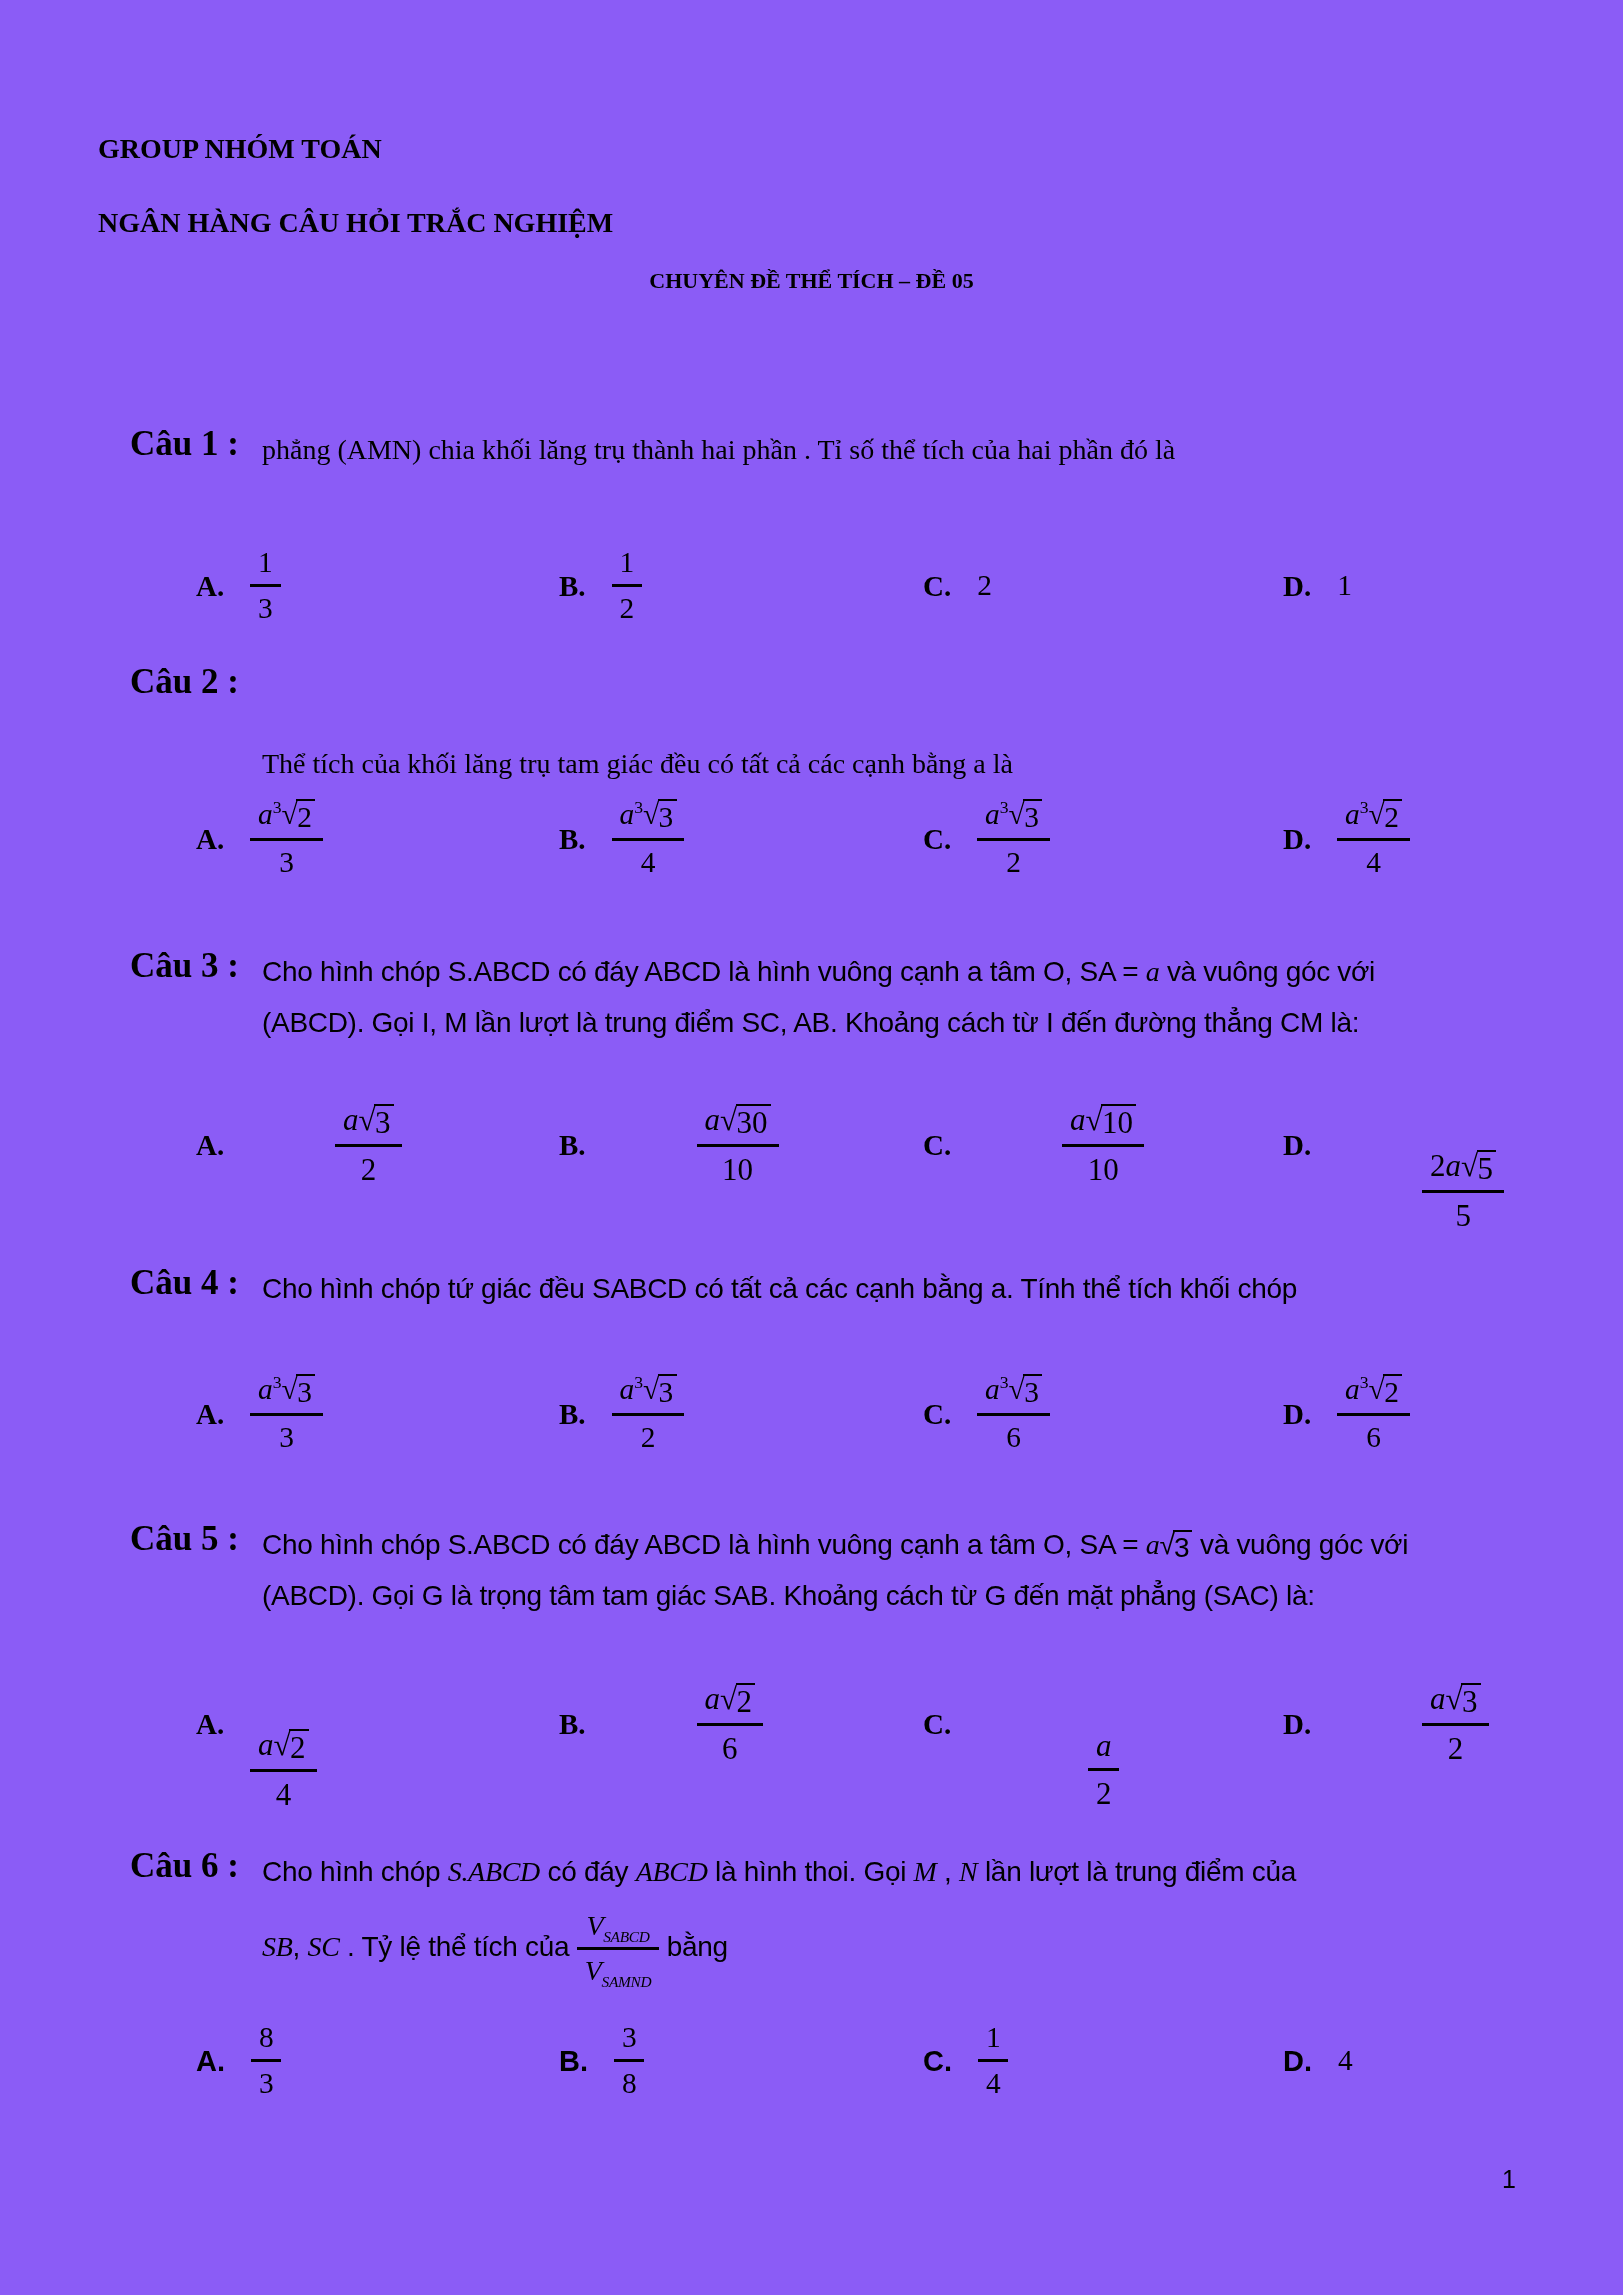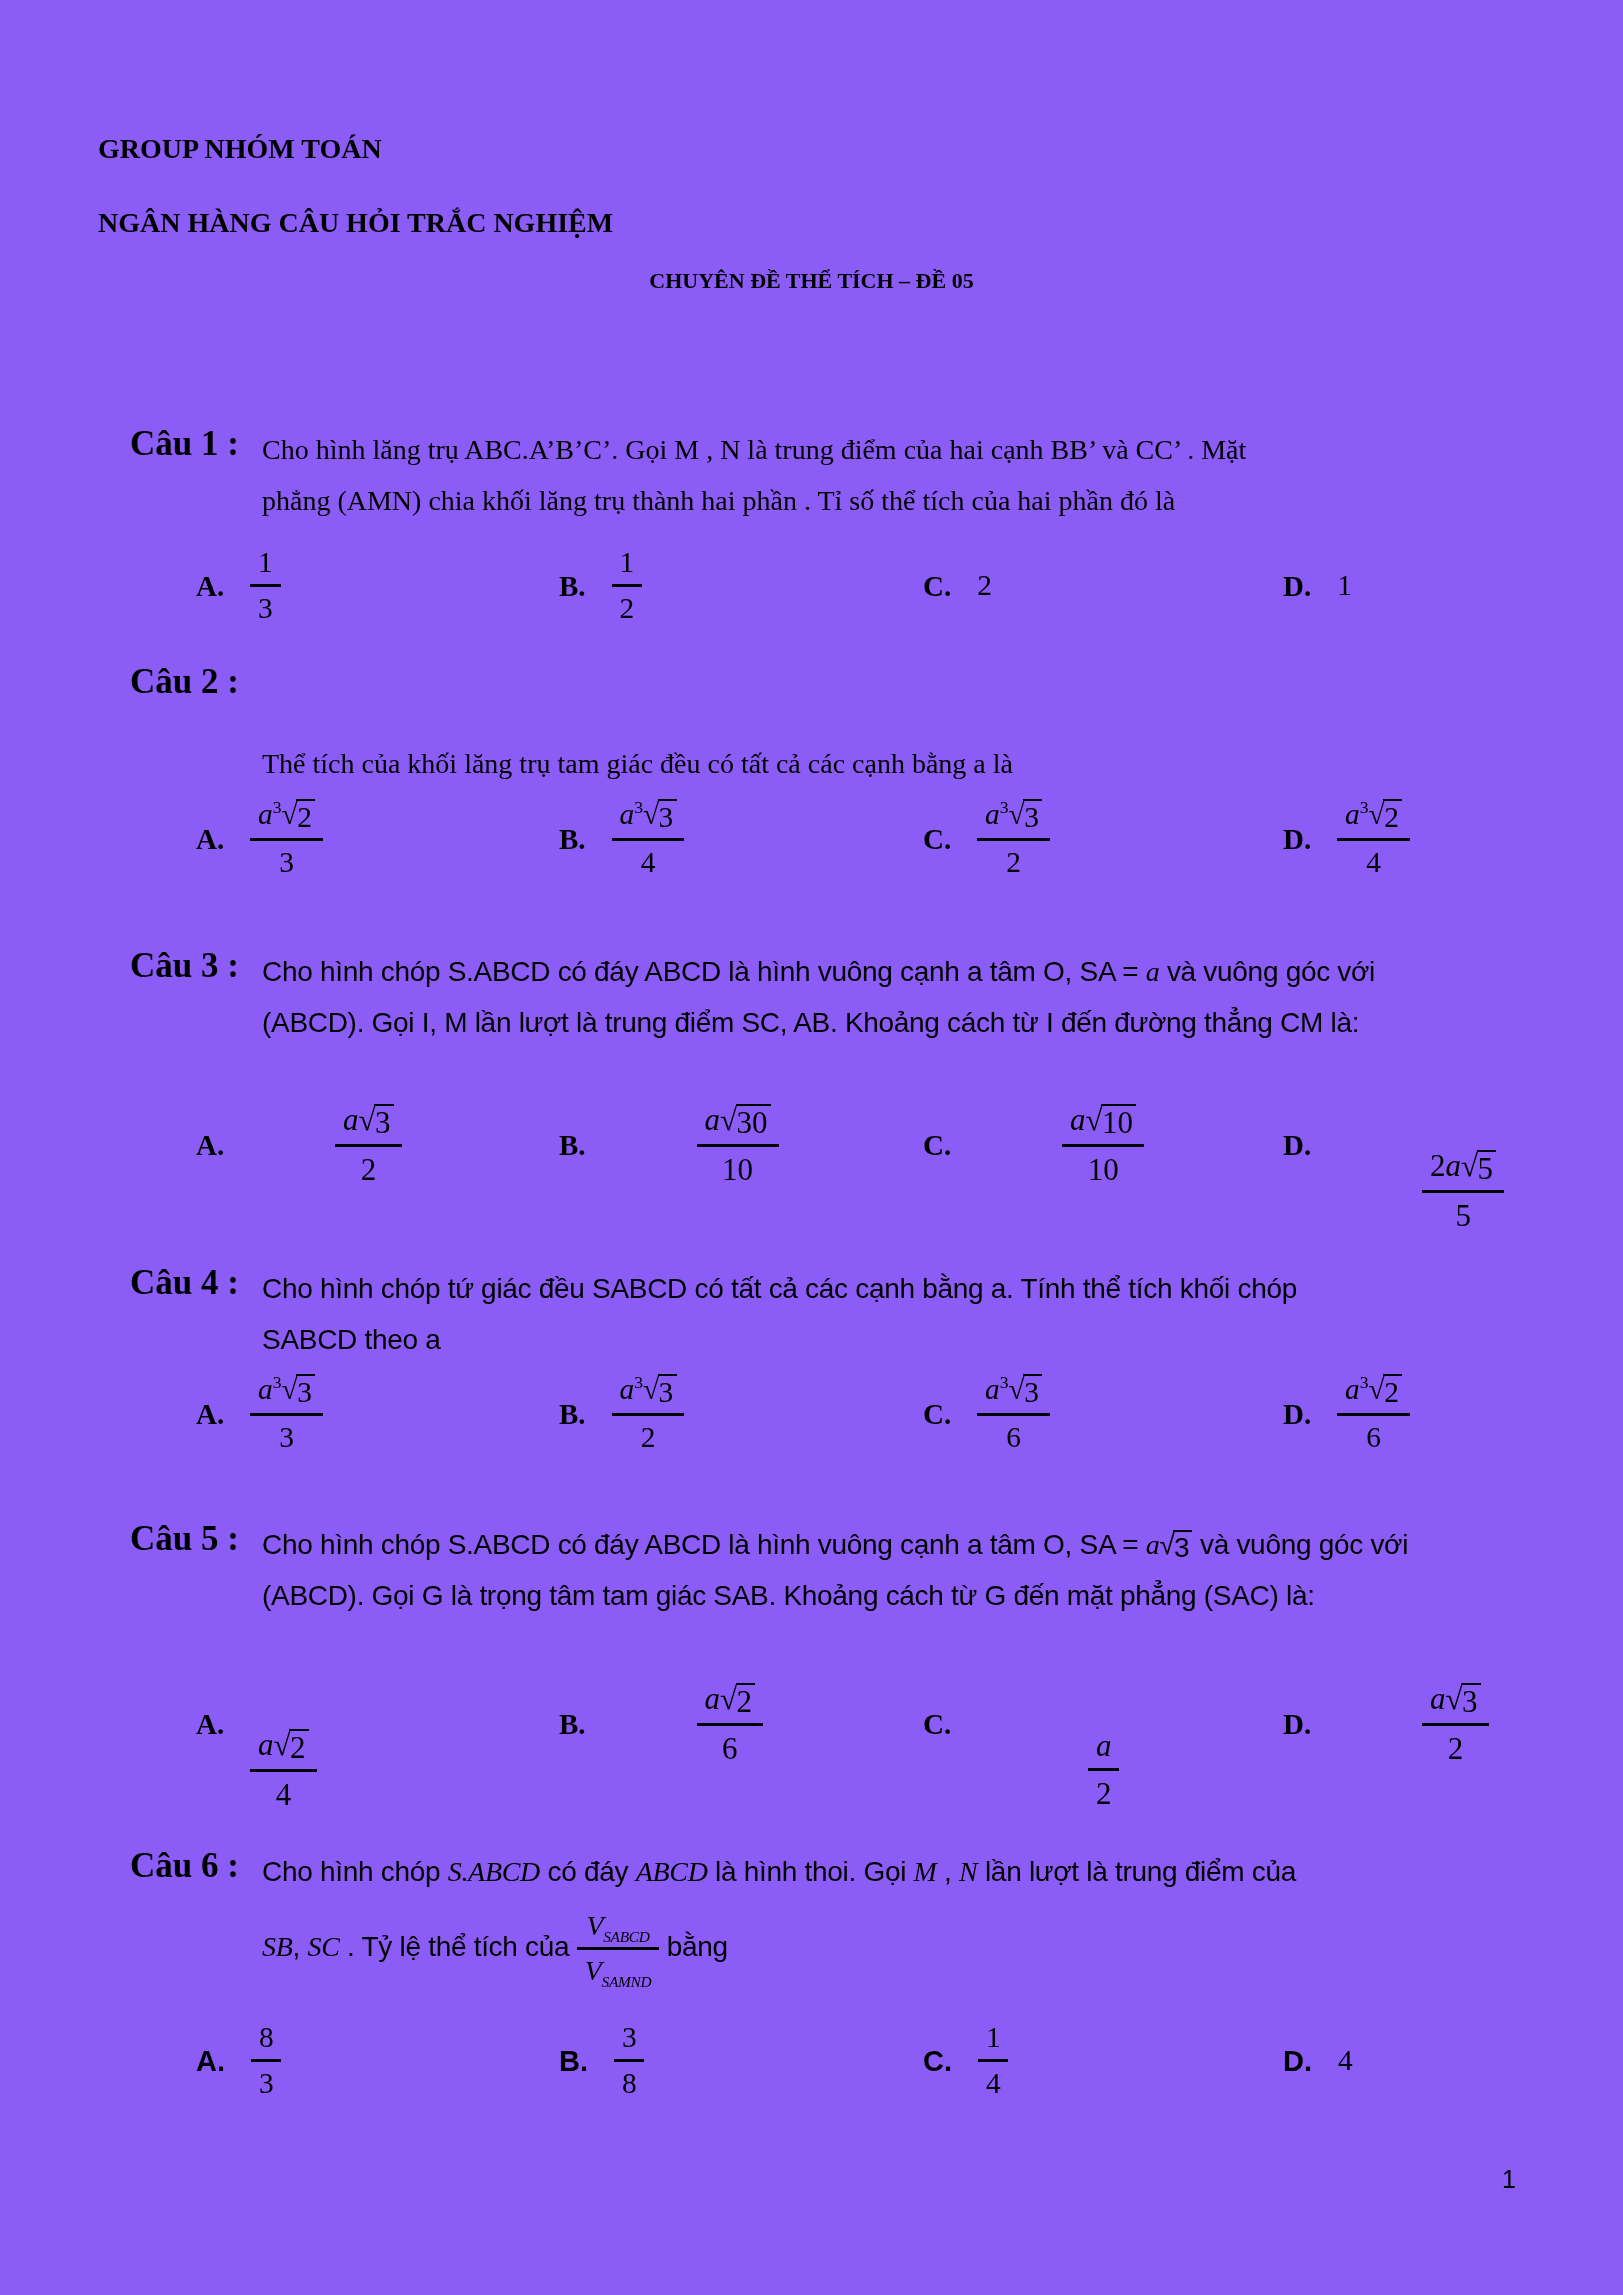--- a/index.html
+++ b/index.html
@@ -56,21 +56,20 @@
 
 <div class="page">
 
   <div class="hdr" style="top:133px">GROUP NHÓM TOÁN</div>
   <div class="hdr" style="top:207px">NGÂN HÀNG CÂU HỎI TRẮC NGHIỆM</div>
   <div class="title">CHUYÊN ĐỀ THỂ TÍCH – ĐỀ 05</div>
 
   <section class="q" style="top:424px">
     <span class="qlabel">Câu 1 :</span>
     <div class="qtext f-serif">
-      <p class="qline">Cho hình lăng trụ ABC.A’B’C’. Gọi M , N là trung điểm của hai cạnh BB’ và CC’ . Mặt</p>
       <p class="qline">phẳng (AMN) chia khối lăng trụ thành hai phần . Tỉ số thể tích của hai phần đó là</p>
     </div>
   </section>
   <div class="opts" style="top:540px">
     <div class="opt c1">
       <span class="olabel">A.</span>
       <span class="omath"><span class="frac">
             <span class="num">1</span>
             <span class="bar"></span>
             <span class="den">3</span>
@@ -198,21 +197,20 @@
             <span class="bar"></span>
             <span class="den">5</span>
           </span></span>
     </div>
   </div>
 
   <section class="q" style="top:1263px">
     <span class="qlabel">Câu 4 :</span>
     <div class="qtext f-sans">
       <p class="qline">Cho hình chóp tứ giác đều SABCD có tất cả các cạnh bằng a. Tính thể tích khối chóp</p>
-      <p class="qline">SABCD theo a</p>
     </div>
   </section>
   <div class="opts" style="top:1368px">
     <div class="opt c1">
       <span class="olabel">A.</span>
       <span class="omath"><span class="frac">
             <span class="num"><i>a</i><sup>3</sup><span class="sqrt">
                 <span class="rad">√</span>
                 <span class="vinc">3</span>
               </span></span>

